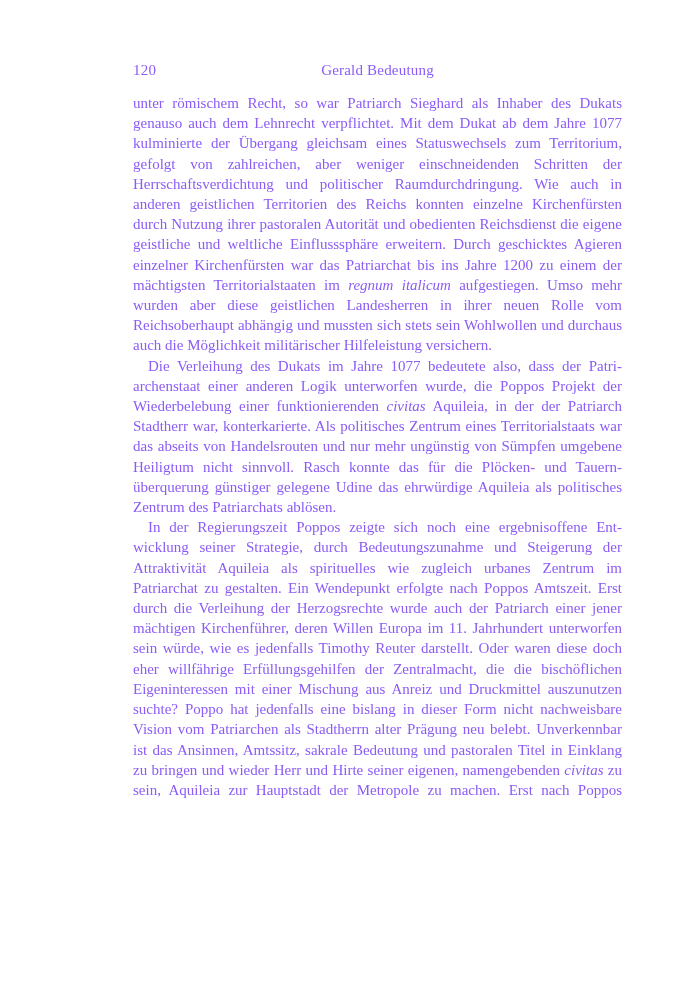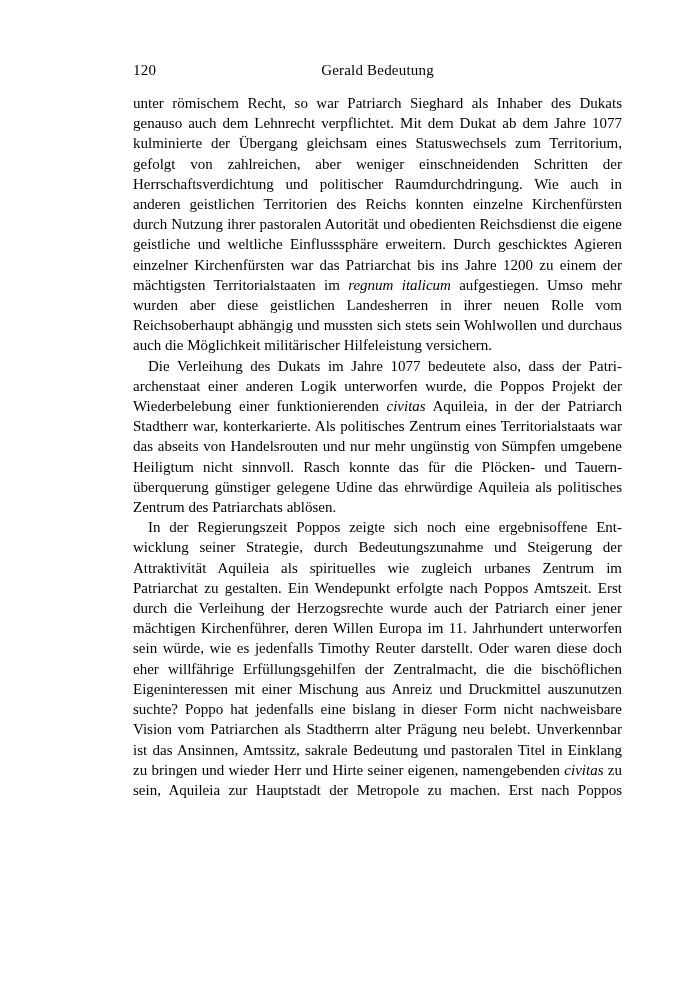--- a/index.html
+++ b/index.html
@@ -6,21 +6,21 @@
     margin: 0;
     padding: 0;
     background: #ffffff;
   }
   .page {
     position: relative;
     width: 700px;
     height: 804px;
     background: #ffffff;
     font-family: "Liberation Serif", serif;
-    color: #000000;
+    color: #8b5cf6;
     overflow: hidden;
   }
   .page-header {
     position: absolute;
     top: 60px;
     left: 133px;
     width: 489px;
     height: 20px;
     font-size: 15px;
     line-height: 20px;

